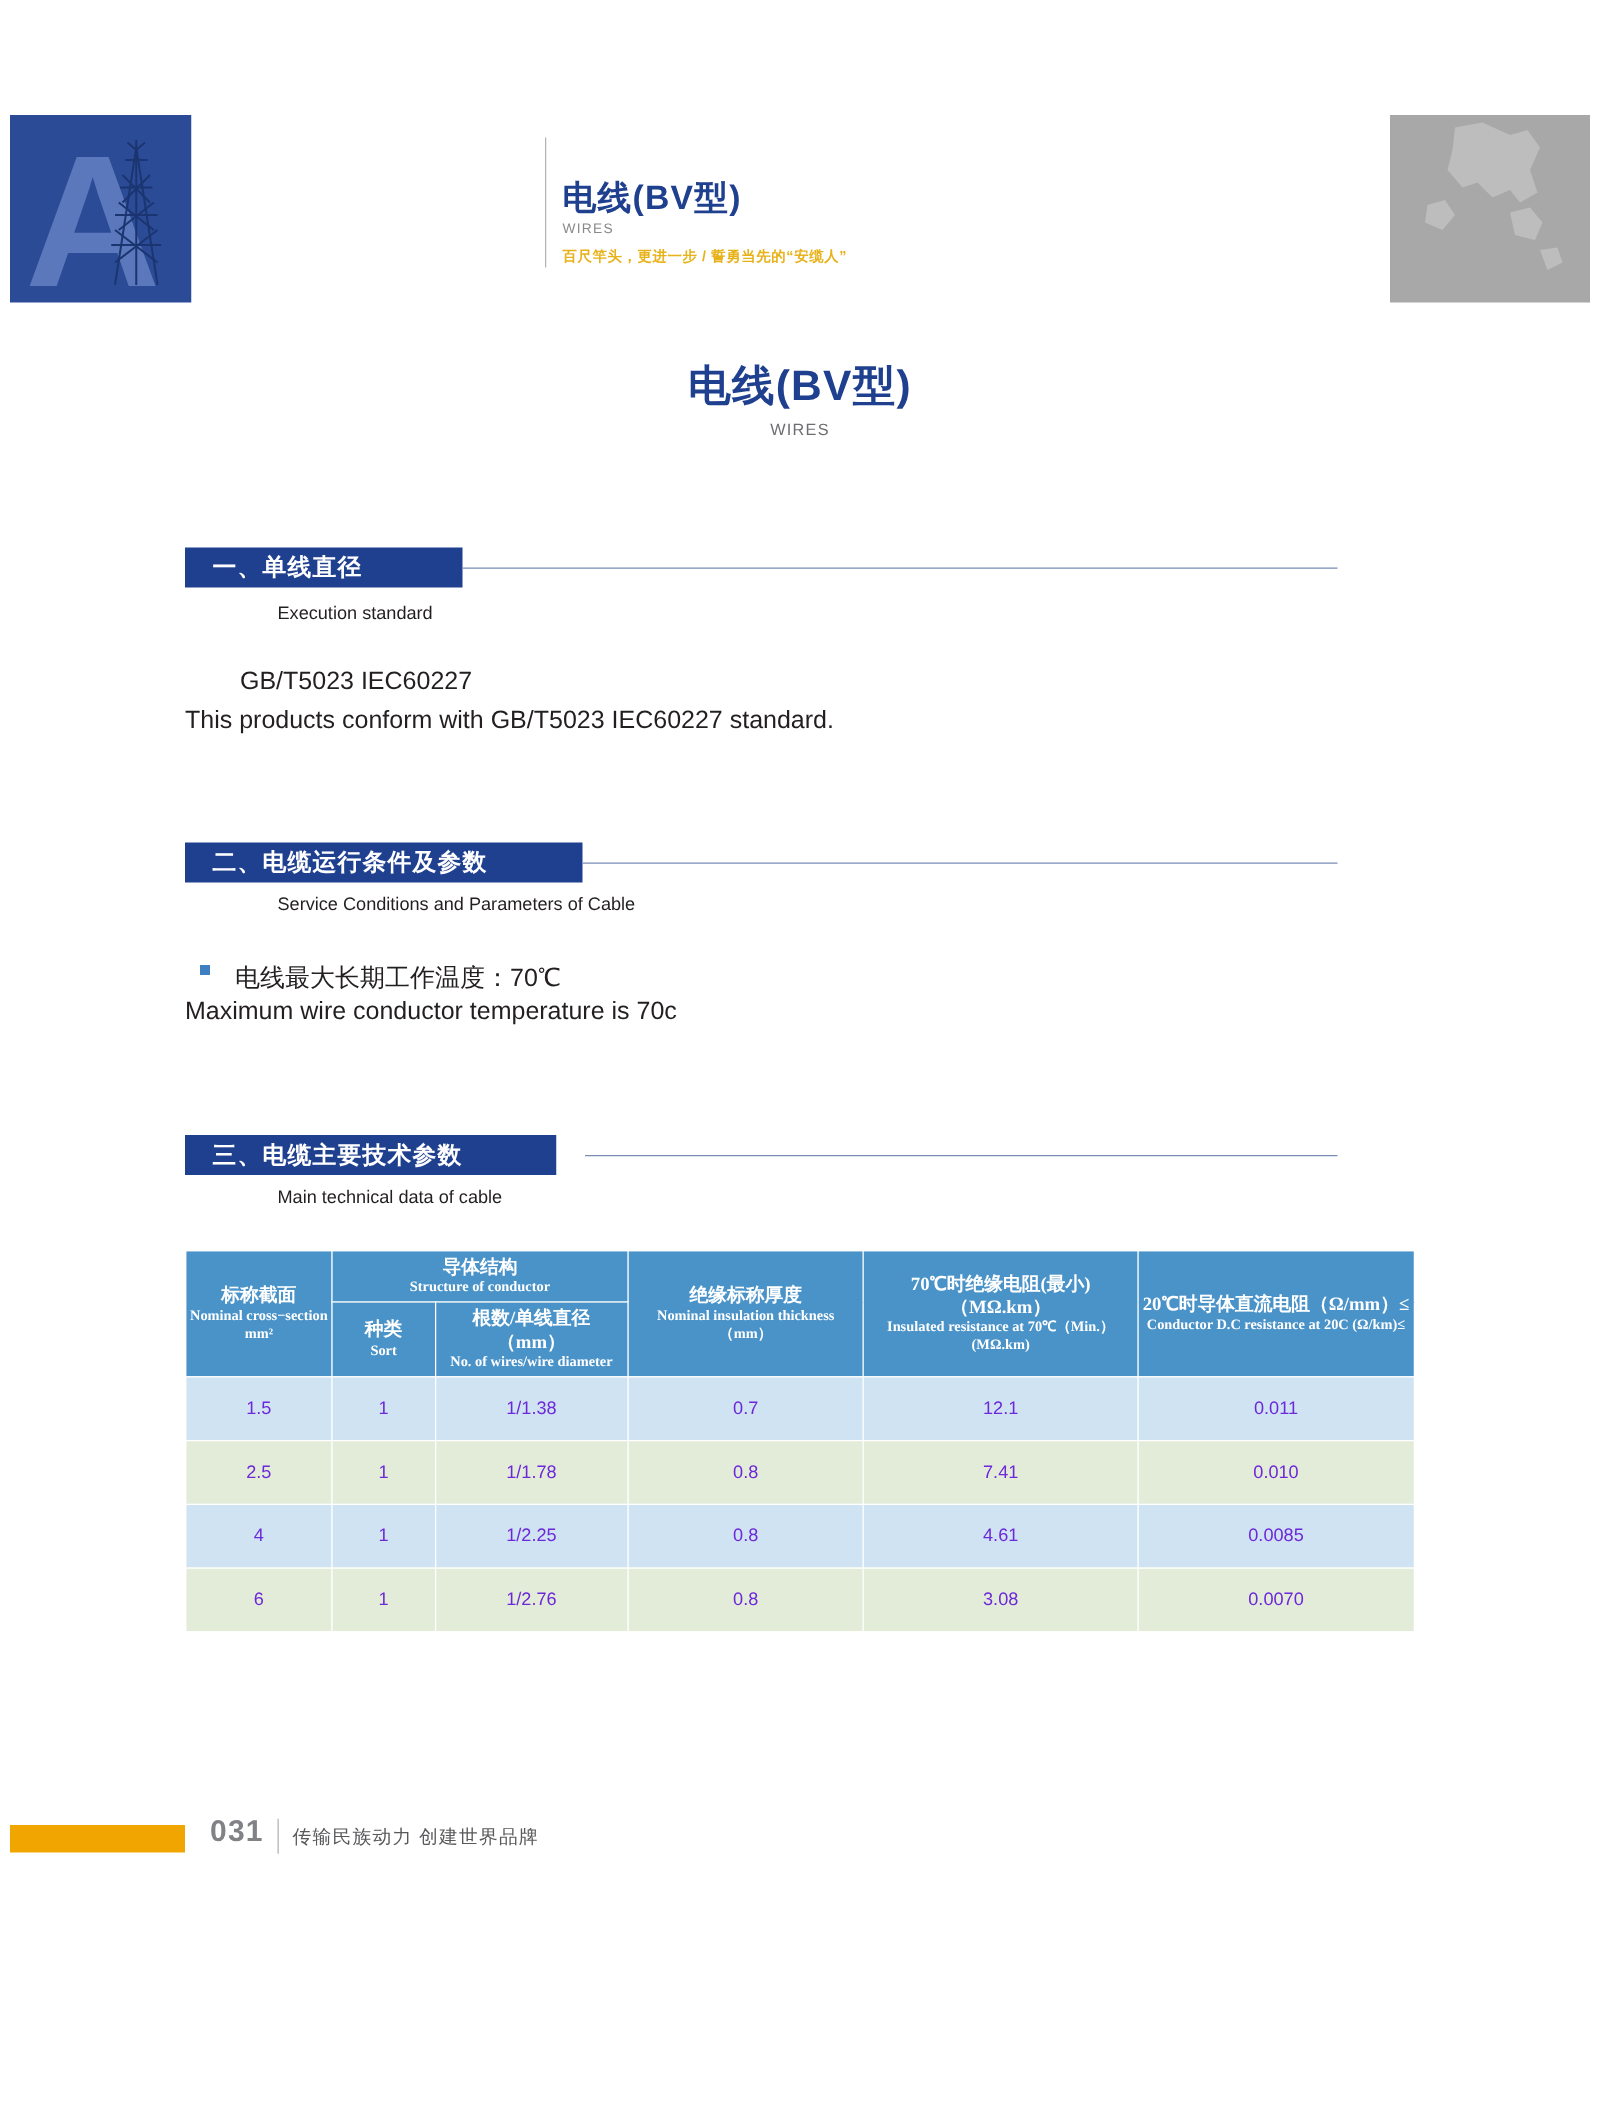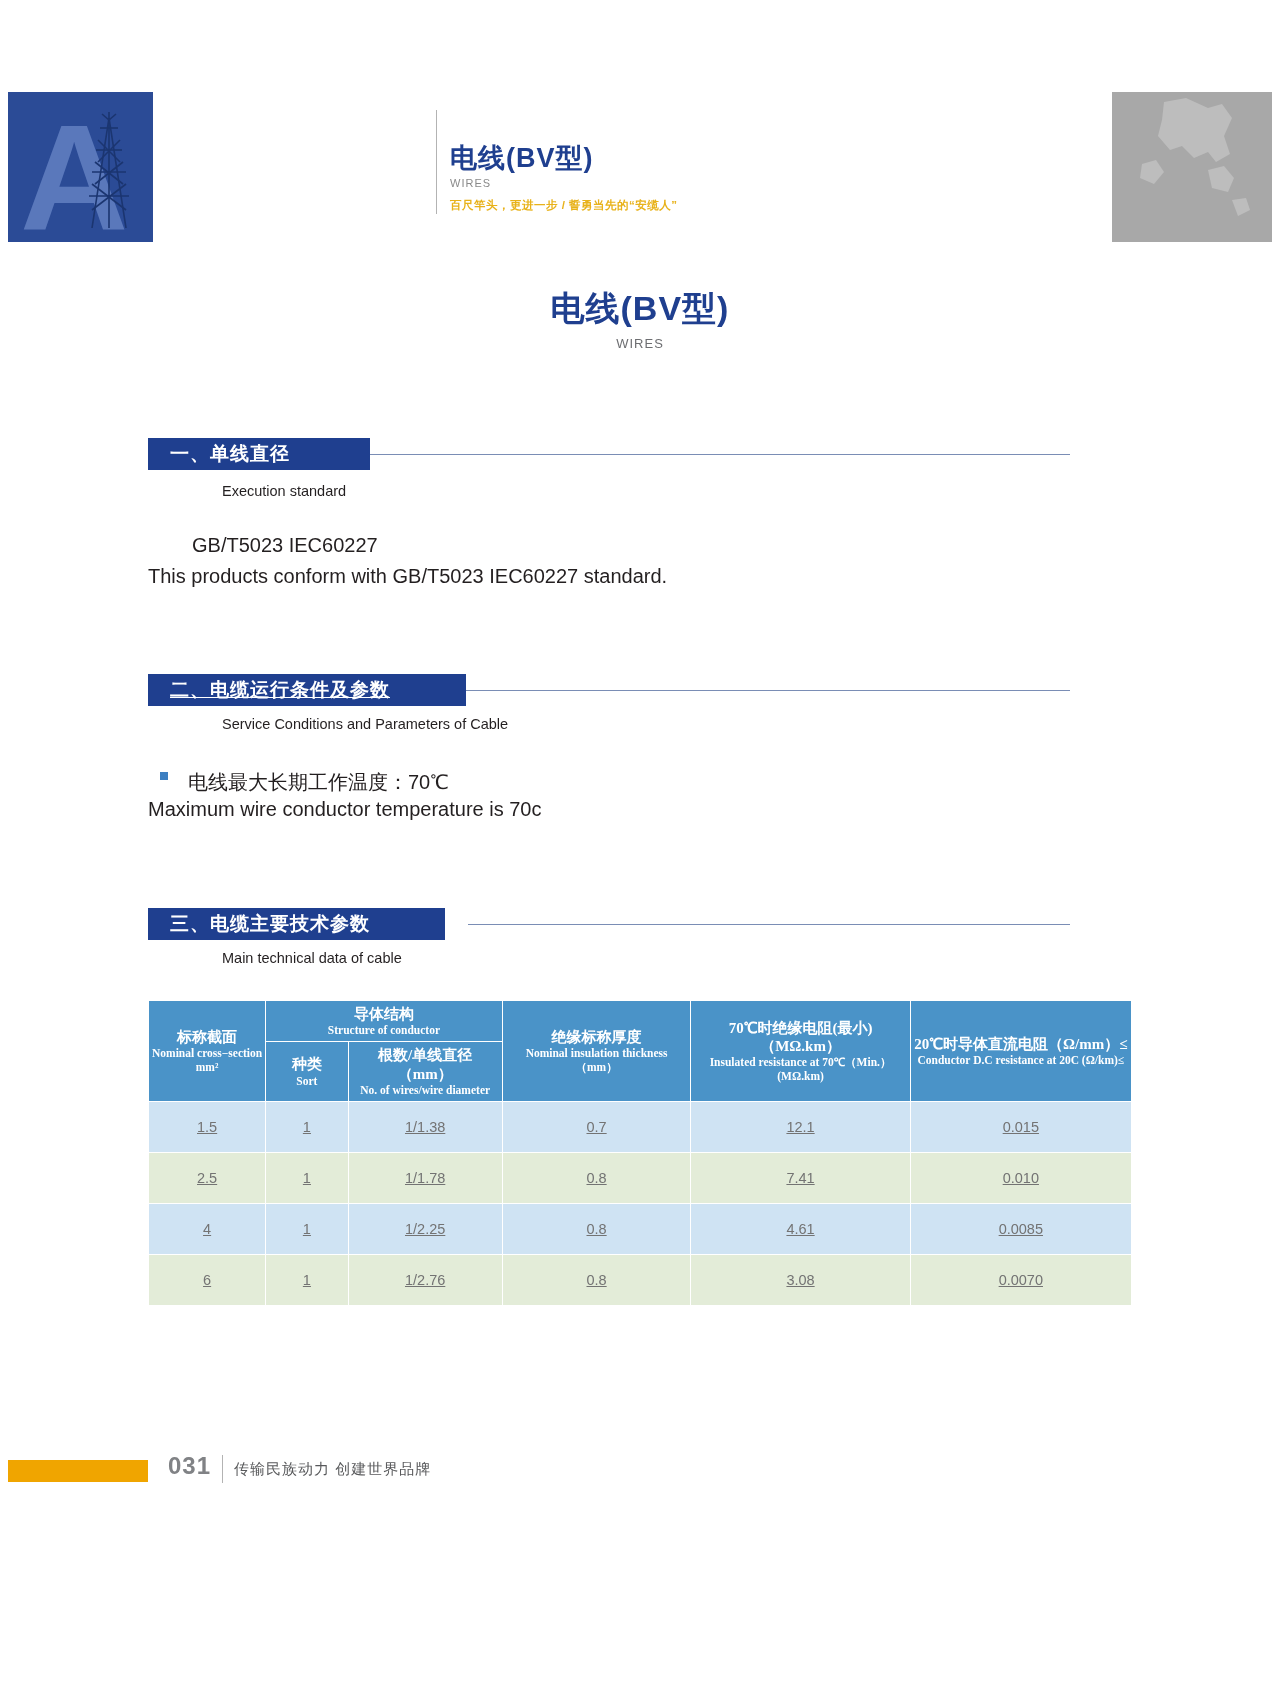--- a/index.html
+++ b/index.html
@@ -192,23 +192,22 @@
     font-family: "Liberation Serif", serif;
     font-weight: bold;
     padding: 4px 3px;
     line-height: 1.22;
   }
   .th-cn { font-size: 15px; display: block; }
   .th-en { font-size: 11.5px; display: block; font-weight: bold; }
   table.spec tbody td {
     height: 48px;
     font-size: 14.5px;
-    color: #737373;
+    color: #6d28d9;
     font-family: "Liberation Sans", sans-serif;
-    text-decoration: underline;
   }
   tbody tr.odd td { background: #cfe3f3; }
   tbody tr.even td { background: #e3ecd8; }
 
   
   .footer-bar {
     position: absolute;
     left: 8px;
     top: 1460px;
     width: 140px;
@@ -285,21 +284,21 @@
 
 <div class="page-title-cn">电线(BV型)</div>
 <div class="page-title-en">WIRES</div>
 
 <div class="section-bar" style="left:148px; top:438px; width:222px;">一、单线直径</div>
 <div class="section-rule" style="left:370px; top:454px; width:700px;"></div>
 <div class="section-sub" style="left:222px; top:483px;">Execution standard</div>
 <div class="body-text" style="left:192px; top:534px;">GB/T5023  IEC60227</div>
 <div class="body-text" style="left:148px; top:565px;">This products conform with GB/T5023  IEC60227 standard.</div>
 
-<div class="section-bar" style="left:148px; top:674px; width:318px;text-decoration:underline;">二、电缆运行条件及参数</div>
+<div class="section-bar" style="left:148px; top:674px; width:318px;">二、电缆运行条件及参数</div>
 <div class="section-rule" style="left:466px; top:690px; width:604px;"></div>
 <div class="section-sub" style="left:222px; top:716px;">Service Conditions and Parameters of Cable</div>
 <div class="bullet-sq" style="left:160px; top:772px;"></div>
 <div class="body-text" style="left:188px; top:769px;">电线最大长期工作温度：70℃</div>
 <div class="body-text" style="left:148px; top:798px;">Maximum wire conductor temperature is 70c</div>
 
 <div class="section-bar" style="left:148px; top:908px; width:297px;text-align:center;">三、电缆主要技术参数</div>
 <div class="section-rule" style="left:468px; top:924px; width:602px;"></div>
 <div class="section-sub" style="left:222px; top:950px;">Main technical data of cable</div>
 
@@ -347,21 +346,21 @@
         </th>
       </tr>
     </thead>
     <tbody>
       <tr class="odd">
         <td>1.5</td>
         <td>1</td>
         <td>1/1.38</td>
         <td>0.7</td>
         <td>12.1</td>
-        <td>0.015</td>
+        <td>0.011</td>
       </tr>
       <tr class="even">
         <td>2.5</td>
         <td>1</td>
         <td>1/1.78</td>
         <td>0.8</td>
         <td>7.41</td>
         <td>0.010</td>
       </tr>
       <tr class="odd">

